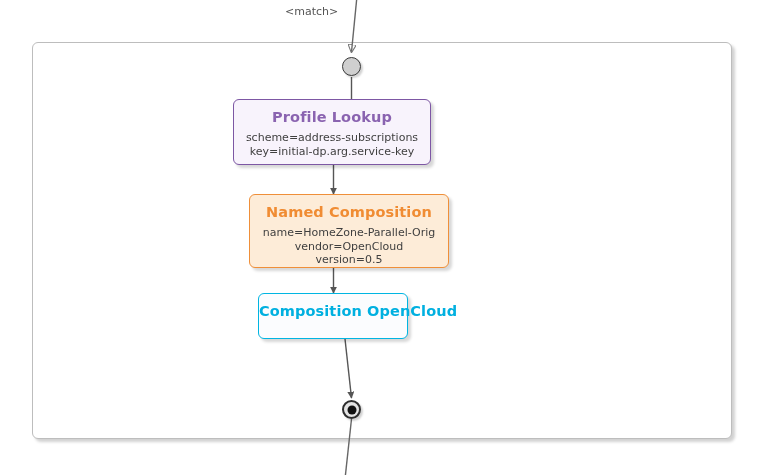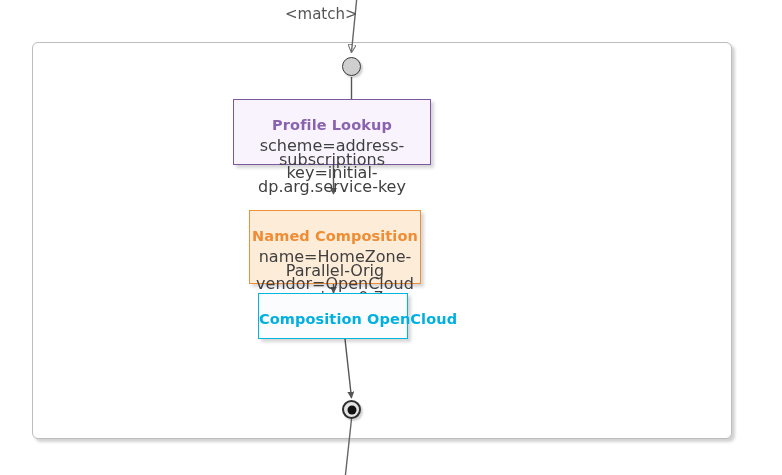--- a/index.html
+++ b/index.html
@@ -39,57 +39,57 @@
     border: 1px solid #bdbdbd;
     border-radius: 6px;
     background: #ffffff;
     box-shadow: 3px 3px 3px rgba(0,0,0,0.18);
     box-sizing: border-box;
   }
   
   .node {
     position: absolute;
     box-sizing: border-box;
-    border-radius: 0;
+    border-radius: 6px;
     border-width: 1.6px;
     border-style: solid;
     text-align: center;
     box-shadow: 3px 3px 3px rgba(0,0,0,0.16);
-    padding-top: 15px;
+    padding-top: 7px;
     padding-bottom: 7px;
   }
   .node-title {
     font-size: 14.5px;
     font-weight: bold;
     line-height: 20px;
     letter-spacing: 0.1px;
     white-space: nowrap;
   }
   .node-body {
-    font-size: 16px;
+    font-size: 11px;
     line-height: 13.5px;
     color: #3f3f3f;
     margin-top: 4px;
     white-space: pre-line;
   }
   
   #node-profile-lookup {
     left: 233px;
     top: 99px;
     width: 198px;
     height: 66px;
     background: #f8f3fc;
     border-color: #7d57a4;
   }
   #node-profile-lookup .node-title { color: #8a63b0; }
 
   #node-named-composition {
     left: 249px;
-    top: 210px;
-    width: 172px;
+    top: 194px;
+    width: 200px;
     height: 74px;
     background: #fdecd8;
     border-color: #ef8f39;
   }
   #node-named-composition .node-title { color: #f08c33; }
 
   #node-composition-selector {
     left: 258px;
     top: 293px;
     width: 150px;
@@ -133,21 +133,21 @@
     width: 9px;
     height: 9px;
     border-radius: 50%;
     background: #111111;
   }
   
   .edge-label {
     position: absolute;
     left: 285px;
     top: 5px;
-    font-size: 15px;
+    font-size: 11px;
     color: #555555;
     white-space: nowrap;
   }
 </style>
 </head>
 <body>
 
 <div id="canvas">
 
   <div class="frame"></div>
@@ -182,21 +182,21 @@
   <div class="node" id="node-profile-lookup">
     <div class="node-title">Profile Lookup</div>
     <div class="node-body">scheme=address-subscriptions
 key=initial-dp.arg.service-key</div>
   </div>
 
   <div class="node" id="node-named-composition">
     <div class="node-title">Named Composition</div>
     <div class="node-body">name=HomeZone-Parallel-Orig
 vendor=OpenCloud
-version=0.7</div>
+version=0.5</div>
   </div>
 
   <div class="node" id="node-composition-selector">
     <div class="node-title">Composition OpenCloud</div>
   </div>
 
   <div class="end-node"></div>
 
 </div>
 

